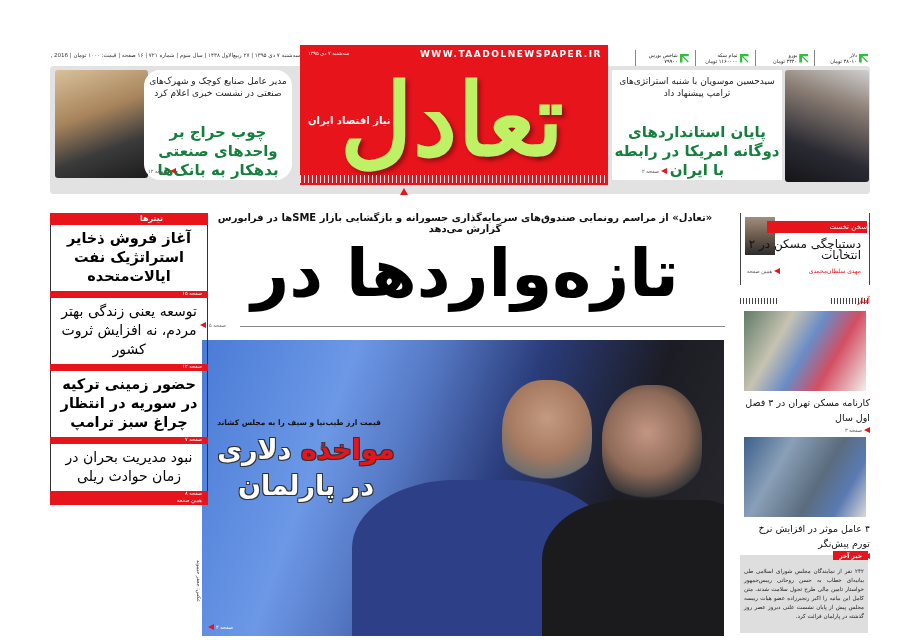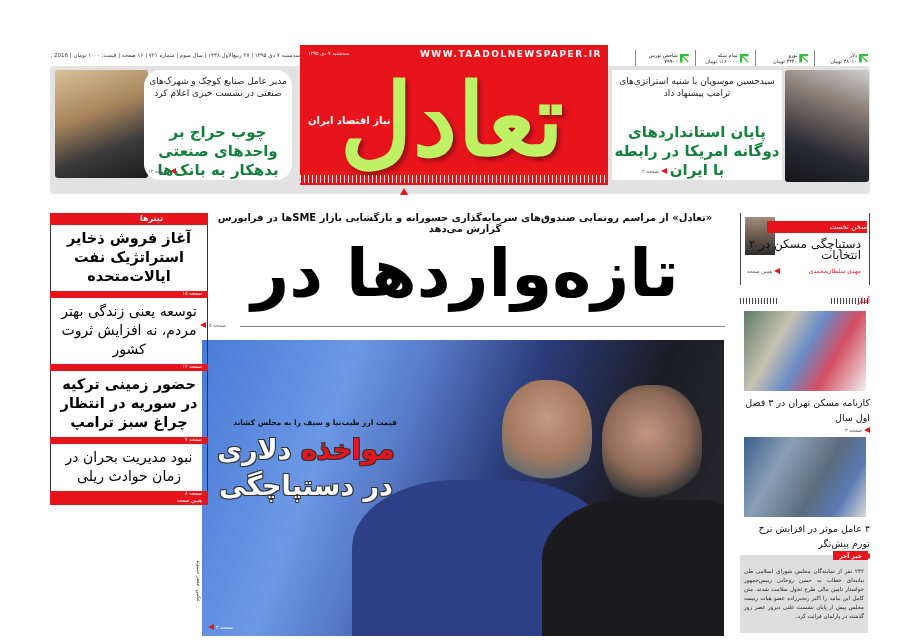--- a/index.html
+++ b/index.html
@@ -31,21 +31,21 @@
   .deck { left: 210px; top: 212px; width: 510px; text-align: center; direction: rtl; font-size: 10px; font-weight: bold; color: #111; }
   .mainhead { left: 205px; top: 228px; width: 520px; text-align: center; direction: rtl; font-size: 66px; font-weight: 900; font-family: "DejaVu Sans", sans-serif; letter-spacing: -2px; line-height: 92px; color: #000; }
   .mainpage { left: 200px; top: 322px; display: flex; align-items: center; gap: 3px; font-size: 5px; color: #666; }
   .mainrule { left: 240px; top: 326px; width: 485px; height: 1px; background: #888; }
   
   .mainphoto { left: 202px; top: 340px; width: 522px; height: 296px; background: linear-gradient(110deg, #4a7bd6 0%, #6c98e6 25%, #5578c4 38%, #2a3c7a 55%, #1c1c24 75%, #2a2a2e 100%); overflow: hidden; }
   .mainphoto .p1 { position: absolute; left: 300px; top: 40px; width: 90px; height: 110px; border-radius: 45%; background: radial-gradient(circle at 50% 35%, #c49a80 0%, #a57a60 45%, #6f6f6f 70%, transparent 72%); }
   .mainphoto .p2 { position: absolute; left: 400px; top: 45px; width: 100px; height: 120px; border-radius: 45%; background: radial-gradient(circle at 45% 40%, #c39683 0%, #8f6a58 45%, #3a3a3a 70%, transparent 72%); }
   .mainphoto .body1 { position: absolute; left: 150px; top: 140px; width: 260px; height: 170px; background: #2d3f86; border-radius: 40% 40% 0 0; }
   .mainphoto .body2 { position: absolute; left: 340px; top: 160px; width: 200px; height: 150px; background: #1b1b1d; border-radius: 40% 20% 0 0; }
-  .photo-kicker { position: absolute; left: 28px; top: 78px; width: 170px; text-align: center; font-size: 7.5px; font-weight: bold; color: #111; direction: rtl; }
+  .photo-kicker { position: absolute; left: 12px; top: 78px; width: 170px; text-align: center; font-size: 7.5px; font-weight: bold; color: #111; direction: rtl; }
   .photo-head { position: absolute; left: 4px; top: 92px; width: 200px; text-align: center; direction: rtl; font-size: 27px; font-weight: 900; line-height: 36px; color: #fff; text-shadow: 1px 1px 0 #333, -1px -1px 0 #333, 1px -1px 0 #333, -1px 1px 0 #333; }
   .photo-head .red { color: #e8141c; margin-top: 22px; }
   .photo-page { position: absolute; left: 6px; bottom: 6px; display: flex; align-items: center; gap: 2px; font-size: 5px; color: #fff; }
   .photocredit { left: 194px; top: 560px; width: 8px; height: 70px; font-size: 5px; writing-mode: vertical-rl; color: #333; }
   
   .leftcol { left: 50px; top: 213px; width: 158px; }
   .lbox { position: relative; border-left: 1px solid #333; border-right: 1px solid #333; text-align: center; direction: rtl; }
   .lbar { height: 7px; background: #e8141c; position: relative; }
   .lbar span { position: absolute; right: 6px; top: -1px; font-size: 5px; color: #fff; }
   .lbar.top { height: 12px; }
@@ -140,21 +140,21 @@
 
 <div class="abs mainphoto">
   <div class="body1"></div>
   <div class="body2"></div>
   <div class="p1"></div>
   <div class="p2"></div>
   <div class="photo-kicker">قیمت ارز طیب‌نیا و سیف را به مجلس کشاند</div>
   <div class="photo-head">
     <span class="red">مواخذه</span>
     <span>دلاری</span><br>
-    <span>در دستپاچگی</span>
+    <span>در پارلمان</span>
   </div>
   <div class="photo-page">
       <span class="redtri"></span>
       <span>صفحه ۴</span>
     </div>
 </div>
 <div class="abs photocredit">عکس: جعفر حبیبوند</div>
 
 <div class="abs leftcol">
   <div class="lbar top">

